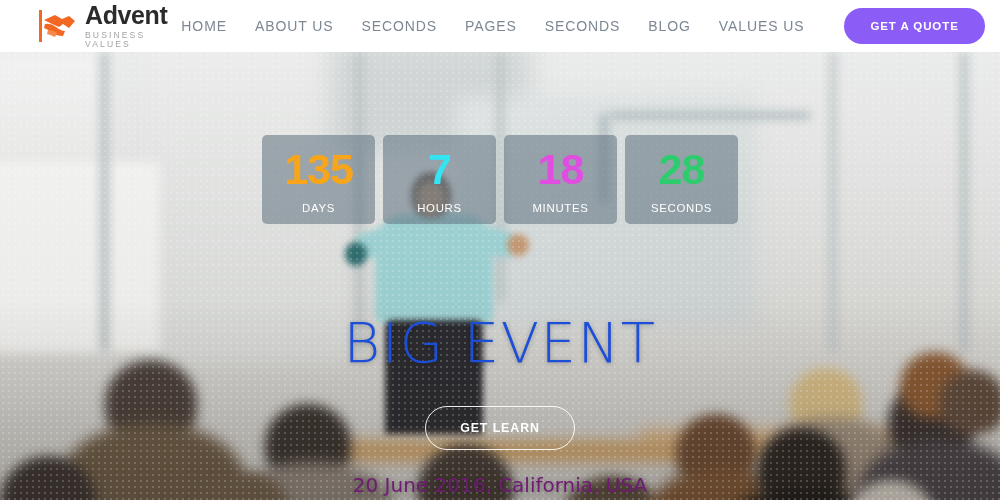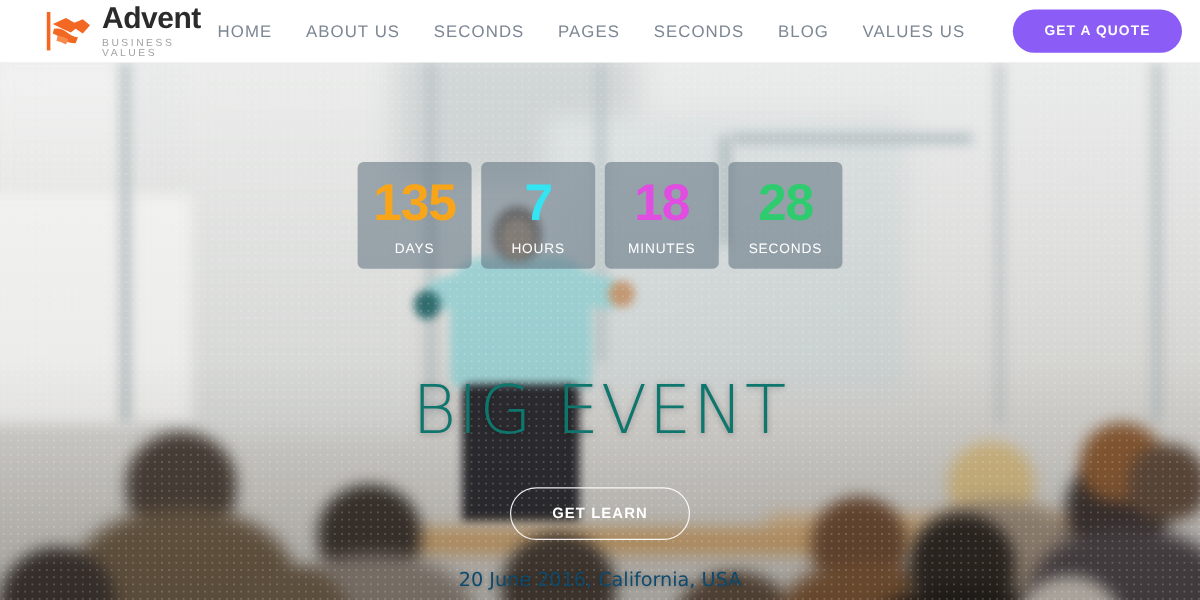--- a/index.html
+++ b/index.html
@@ -147,37 +147,37 @@
   }
 
   
   .hero-content{ position:absolute; inset:0; z-index:20; }
 
   .countdown{
     position:absolute; left:50%; transform:translateX(-50%);
     top:83px; display:flex; gap:8px;
   }
   .cd-box{
-    width:95px; height:89px; border-radius:5px;
+    width:113px; height:89px; border-radius:5px;
     background:rgba(96,114,128,0.56);
     display:flex; flex-direction:column; align-items:center;
     justify-content:center; padding-top:2px;
   }
   .cd-num{
     font-size:43px; font-weight:bold; line-height:1;
     letter-spacing:-1px;
   }
   .cd-lab{
     margin-top:11px; color:#ffffff; font-size:11.4px;
     letter-spacing:0.7px;
   }
 
   .title{
     position:absolute; top:258px; left:0; width:1000px;
-    text-align:center; color:#0f766e;
+    text-align:center; color:#1d4ed8;
     font-size:56px; font-weight:300; letter-spacing:1.5px;
     font-family:"DejaVu Sans", sans-serif;
     text-shadow:0 1px 5px rgba(0,0,0,0.28);
   }
 
   .actions{
     position:absolute; top:354px; left:0; width:1000px;
     display:flex; justify-content:center; align-items:center; gap:52px;
   }
   .btn-ghost{
@@ -186,21 +186,21 @@
     padding:14px 34px; border-radius:24px; cursor:pointer;
   }
   .btn-orange{
     background:#f4722b; border:none; color:#ffffff;
     font-size:12.4px; font-weight:bold; letter-spacing:0.9px;
     padding:15px 32px; border-radius:24px; cursor:pointer;
   }
 
   .meta{
     position:absolute; top:421px; left:0; width:1000px;
-    text-align:center; color:#0c4a6e; font-size:16px;
+    text-align:center; color:#701a75; font-size:20px;
     font-family:"DejaVu Sans", sans-serif;
     text-shadow:0 1px 4px rgba(0,0,0,0.35);
   }
 </style>
 </head>
 <body>
 
 <div class="header">
 
   <div class="brand">

